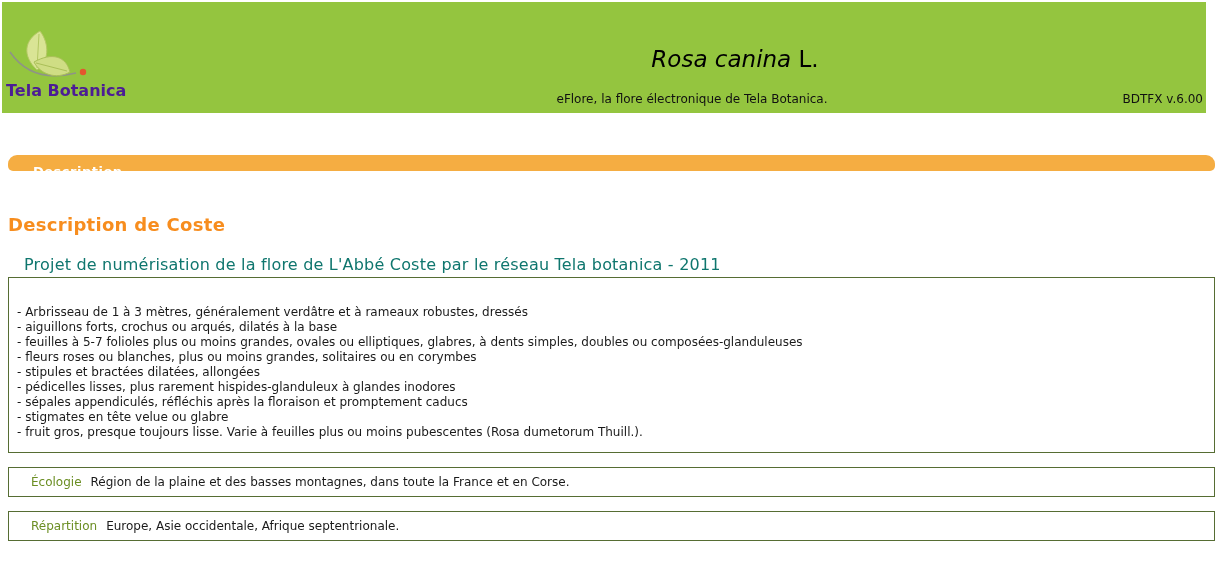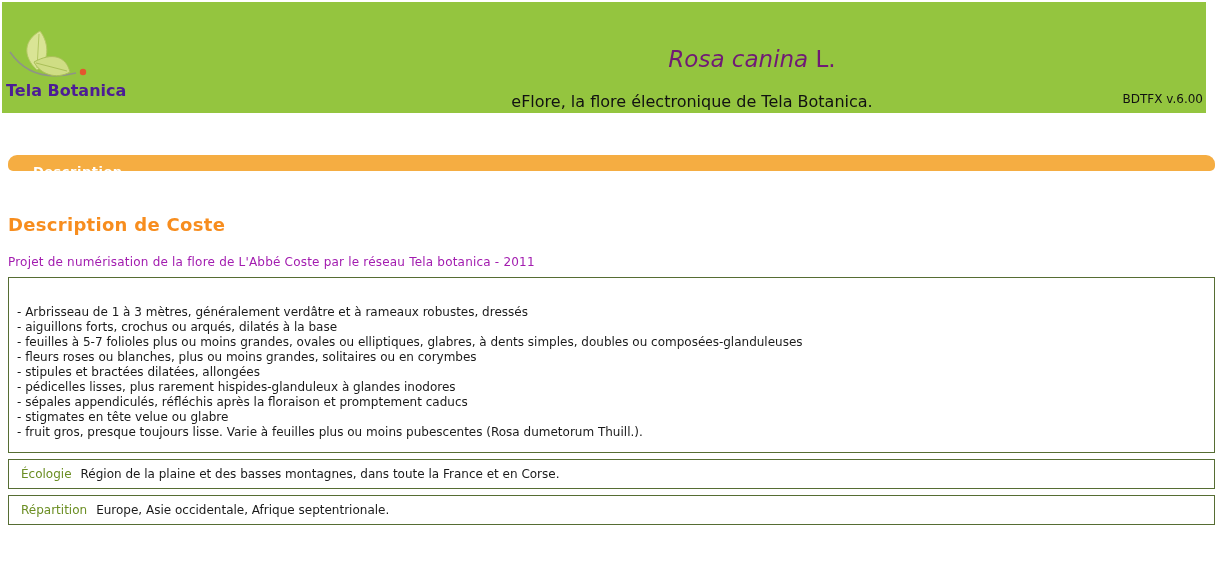--- a/index.html
+++ b/index.html
@@ -38,35 +38,35 @@
     left: 2px;
     top: 77px;
     font-size: 16px;
     font-weight: bold;
     color: #4c1d95;
     letter-spacing: 0px;
     white-space: nowrap;
   }
   .header-title {
     position: absolute;
-    left: 750px;
+    left: 733px;
     top: 44px;
     transform: translateX(-50%);
-    color: #701a75;
+    color: #000000;
     font-size: 23px;
     white-space: nowrap;
   }
   .header-title .sci-name { font-style: italic; }
   .header-subtitle {
     position: absolute;
     left: 690px;
     top: 90px;
     transform: translateX(-50%);
     color: #111111;
-    font-size: 16px;
+    font-size: 12px;
     white-space: nowrap;
   }
   .header-version {
     position: absolute;
     right: 3px;
     top: 90px;
     color: #111111;
     font-size: 12px;
     white-space: nowrap;
   }
@@ -98,24 +98,24 @@
     position: absolute;
     left: 8px;
     top: 214px;
     color: #f78d1e;
     font-size: 18px;
     font-weight: bold;
     letter-spacing: 0.3px;
   }
   .project-note {
     position: absolute;
-    left: 8px;
+    left: 24px;
     top: 255px;
-    color: #a21caf;
-    font-size: 12px;
+    color: #0f766e;
+    font-size: 16px;
     letter-spacing: 0.2px;
   }
 
   
   .taxon-table {
     position: absolute;
     left: 8px;
     top: 277px;
     width: 1207px;
   }
@@ -132,22 +132,22 @@
     border-bottom: 1px solid #566d33;
   }
   .taxon-desc {
     padding: 7px 8px 12px 8px;
     font-size: 12px;
     line-height: 15px;
     color: #1a1a1a;
     margin-top: 20px;
   }
   .attr-box {
-    margin-top: 6px;
-    padding: 7px 4px;
+    margin-top: 14px;
+    padding: 7px 14px;
     font-size: 12px;
     color: #1a1a1a;
   }
   .attr-label {
     color: #6b8e23;
     margin-left: 8px;
     margin-right: 9px;
   }
 </style>
 </head>

